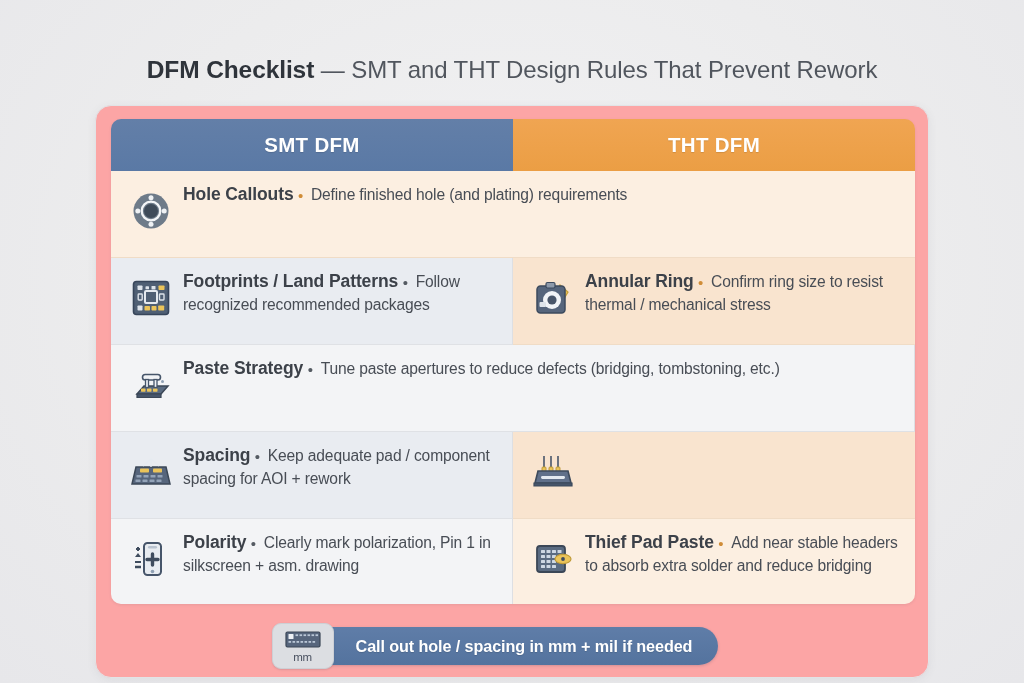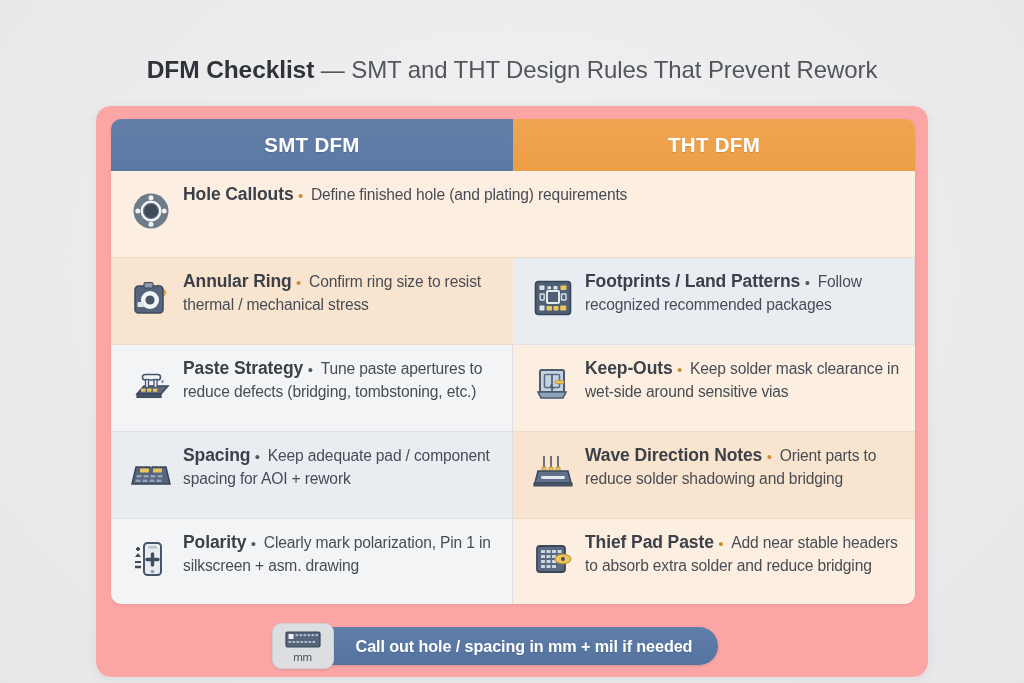--- a/index.html
+++ b/index.html
@@ -242,36 +242,20 @@
               </svg>
             </span>
             <span class="cell-text">
               <span class="item-title">Hole Callouts</span>
               <span class="item-desc">Define finished hole (and plating) requirements</span>
             </span>
           </div>
         </div>
 
         <div class="trow">
-          <div class="cell right">
-            <span class="icon-box">
-              <svg width="42" height="42" viewBox="0 0 42 42">
-                <path d="M28 8 L36 15 L33 20 L26 13 Z" fill="#ebc45a" stroke="#c79f35" stroke-width="1.2"></path>
-                <rect x="5" y="9" width="28" height="27" rx="3.5" fill="#56657c" stroke="#3c4a5e" stroke-width="1.5"></rect>
-                <rect x="14" y="5.5" width="9" height="5.5" rx="1.5" fill="#8d99aa" stroke="#3c4a5e" stroke-width="1.2"></rect>
-                <circle cx="20" cy="23" r="9" fill="#f2f4f7"></circle>
-                <circle cx="20" cy="23" r="4.6" fill="#49566a"></circle>
-                <rect x="7.5" y="25" width="6.5" height="5" rx="1" fill="#dfe4ea"></rect>
-              </svg>
-            </span>
-            <span class="cell-text">
-              <span class="item-title">Annular Ring</span>
-              <span class="item-desc">Confirm ring size to resist thermal / mechanical stress</span>
-            </span>
-          </div>
           <div class="cell left">
             <span class="icon-box">
               <svg width="42" height="42" viewBox="0 0 42 42">
                 <rect x="3.5" y="4.5" width="35" height="33" rx="3" fill="#4f5f74" stroke="#37455a" stroke-width="1.6"></rect>
                 <rect x="15" y="14" width="12" height="12" rx="1" fill="none" stroke="#e4e9ef" stroke-width="2"></rect>
                 <rect x="7.5" y="8.5" width="5" height="4.5" rx="0.7" fill="#dde3ea"></rect>
                 <rect x="15.5" y="9.3" width="3.5" height="3" rx="0.6" fill="#dde3ea"></rect>
                 <rect x="21.5" y="9" width="4" height="3.6" rx="0.6" fill="#dde3ea"></rect>
                 <rect x="28.5" y="8.5" width="6" height="4.5" rx="0.7" fill="#ebc45a"></rect>
                 <rect x="8.2" y="17" width="4" height="6" rx="0.7" fill="none" stroke="#dde3ea" stroke-width="1.4"></rect>
@@ -280,56 +264,56 @@
                 <rect x="14.5" y="29" width="5.5" height="4.5" rx="0.7" fill="#ebc45a"></rect>
                 <rect x="21.5" y="29" width="5" height="4.5" rx="0.7" fill="#ebc45a"></rect>
                 <rect x="28.2" y="28.5" width="6" height="5" rx="0.7" fill="#ebc45a"></rect>
               </svg>
             </span>
             <span class="cell-text">
               <span class="item-title">Footprints / Land Patterns</span>
               <span class="item-desc">Follow recognized recommended packages</span>
             </span>
           </div>
+          <div class="cell right">
+            <span class="icon-box">
+              <svg width="42" height="42" viewBox="0 0 42 42">
+                <path d="M28 8 L36 15 L33 20 L26 13 Z" fill="#ebc45a" stroke="#c79f35" stroke-width="1.2"></path>
+                <rect x="5" y="9" width="28" height="27" rx="3.5" fill="#56657c" stroke="#3c4a5e" stroke-width="1.5"></rect>
+                <rect x="14" y="5.5" width="9" height="5.5" rx="1.5" fill="#8d99aa" stroke="#3c4a5e" stroke-width="1.2"></rect>
+                <circle cx="20" cy="23" r="9" fill="#f2f4f7"></circle>
+                <circle cx="20" cy="23" r="4.6" fill="#49566a"></circle>
+                <rect x="7.5" y="25" width="6.5" height="5" rx="1" fill="#dfe4ea"></rect>
+              </svg>
+            </span>
+            <span class="cell-text">
+              <span class="item-title">Annular Ring</span>
+              <span class="item-desc">Confirm ring size to resist thermal / mechanical stress</span>
+            </span>
+          </div>
         </div>
 
         <div class="trow">
           <div class="cell left">
             <span class="icon-box">
               <svg width="44" height="44" viewBox="0 0 44 44">
                 <path d="M8 31 L15 23 L39 23 L32 31 Z" fill="#5a6b81" stroke="#3b4757" stroke-width="1.5"></path>
                 <path d="M8 31 L8 34.5 L32 34.5 L32 31 Z" fill="#46556a" stroke="#3b4757" stroke-width="1.2"></path>
                 <rect x="12" y="25.5" width="4.5" height="3.2" rx="0.6" fill="#ebc45a"></rect>
                 <rect x="18" y="25.5" width="4.5" height="3.2" rx="0.6" fill="#ebc45a"></rect>
                 <rect x="24" y="25.5" width="4.5" height="3.2" rx="0.6" fill="#ebc45a"></rect>
                 <rect x="13.5" y="11.5" width="18" height="5.5" rx="2.7" fill="#f1f3f6" stroke="#46556a" stroke-width="1.6"></rect>
                 <rect x="16.5" y="16.5" width="3" height="8" fill="#eef1f5" stroke="#46556a" stroke-width="1.3"></rect>
                 <rect x="25" y="16.5" width="3" height="8" fill="#eef1f5" stroke="#46556a" stroke-width="1.3"></rect>
                 <circle cx="33.5" cy="18.5" r="1.5" fill="#8fa0b4"></circle>
               </svg>
             </span>
             <span class="cell-text">
               <span class="item-title">Paste Strategy</span>
               <span class="item-desc">Tune paste apertures to reduce defects (bridging, tombstoning, etc.)</span>
-            </span>
-          </div>
-          <div class="cell right">
-            <span class="icon-box">
-              <svg width="42" height="42" viewBox="0 0 42 42">
-                <rect x="8" y="6" width="24" height="22" rx="1.5" fill="#c6d2e0" stroke="#4a5b72" stroke-width="2"></rect>
-                <rect x="12.5" y="10.5" width="15" height="13" rx="1" fill="none" stroke="#5b6e88" stroke-width="1.6"></rect>
-                <path d="M20 10 L20 28" stroke="#4a5b72" stroke-width="1.6"></path>
-                <path d="M20 20 q-3 4 2 4" fill="none" stroke="#4a5b72" stroke-width="1.6"></path>
-                <rect x="23" y="16.5" width="9" height="3.2" rx="1.6" fill="#ebc45a" stroke="#c09c3a" stroke-width="1"></rect>
-                <path d="M6 28 L34 28 L31 34 L9 34 Z" fill="#8fa3bd" stroke="#4a5b72" stroke-width="1.6"></path>
-              </svg>
-            </span>
-            <span class="cell-text">
-              <span class="item-title">Keep-Outs</span>
-              <span class="item-desc">Keep solder mask clearance in wet-side around sensitive vias</span>
             </span>
           </div>
         </div>
 
         <div class="trow">
           <div class="cell left">
             <span class="icon-box">
               <svg width="44" height="44" viewBox="0 0 44 44">
                 <path d="M7 17 L37 17 L41 34 L3 34 Z" fill="#56657c" stroke="#3b4757" stroke-width="1.5"></path>
                 <path d="M14 16 L22 9 L30 16" fill="none" stroke="#e6ebf1" stroke-width="1.6"></path>
@@ -357,24 +341,20 @@
                 <path d="M13 6 L13 18" stroke="#49566a" stroke-width="1.6"></path>
                 <path d="M20 6 L20 18" stroke="#49566a" stroke-width="1.6"></path>
                 <path d="M27 6 L27 18" stroke="#49566a" stroke-width="1.6"></path>
                 <rect x="11" y="17" width="4" height="5" rx="1" fill="#ebc45a" stroke="#b8952f" stroke-width="0.9"></rect>
                 <rect x="18" y="17" width="4" height="5" rx="1" fill="#ebc45a" stroke="#b8952f" stroke-width="0.9"></rect>
                 <rect x="25" y="17" width="4" height="5" rx="1" fill="#ebc45a" stroke="#b8952f" stroke-width="0.9"></rect>
                 <path d="M7 21 L37 21 L40 33 L4 33 Z" fill="#60708a" stroke="#3d4a5c" stroke-width="1.6"></path>
                 <rect x="10" y="26" width="24" height="3" rx="1.4" fill="#e3e9f0"></rect>
                 <path d="M3 33 L41 33 L41 36 L3 36 Z" fill="#46556a" stroke="#3d4a5c" stroke-width="1.2"></path>
               </svg>
-            </span>
-            <span class="cell-text">
-              <span class="item-title">Wave Direction Notes</span>
-              <span class="item-desc">Orient parts to reduce solder shadowing and bridging</span>
             </span>
           </div>
         </div>
 
         <div class="trow">
           <div class="cell left">
             <span class="icon-box">
               <svg width="42" height="42" viewBox="0 0 42 42">
                 <rect x="14" y="5" width="17" height="32" rx="3.5" fill="#e8ecf1" stroke="#46556a" stroke-width="2"></rect>
                 <rect x="18" y="8" width="9" height="2.4" rx="1.2" fill="#b9c3d0"></rect>

